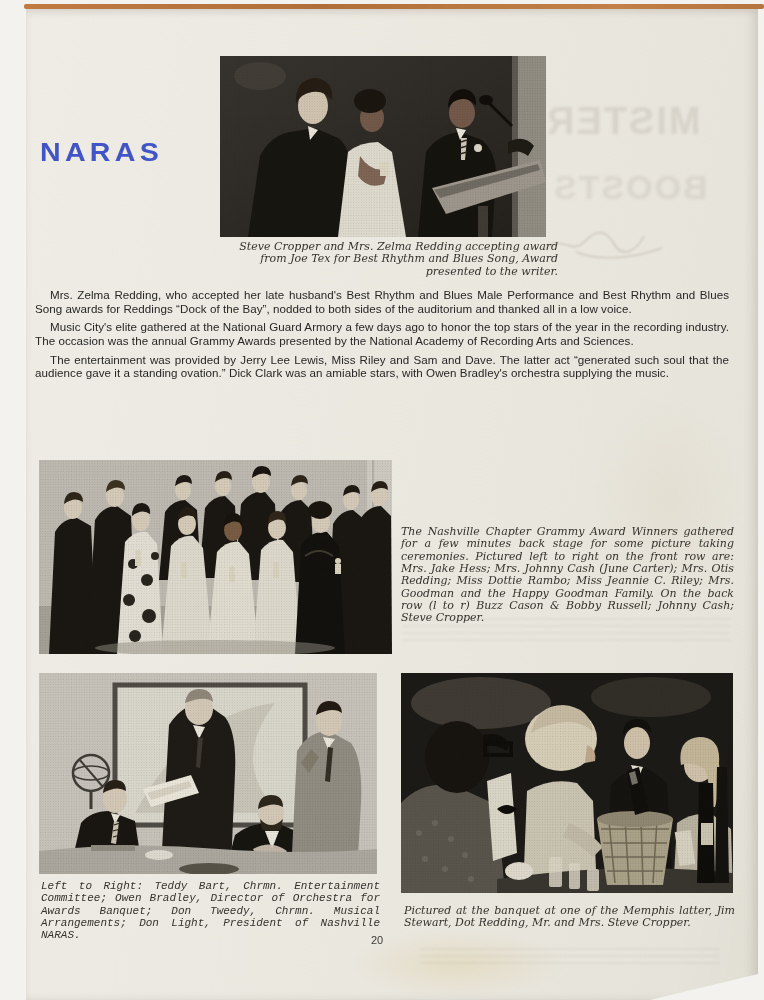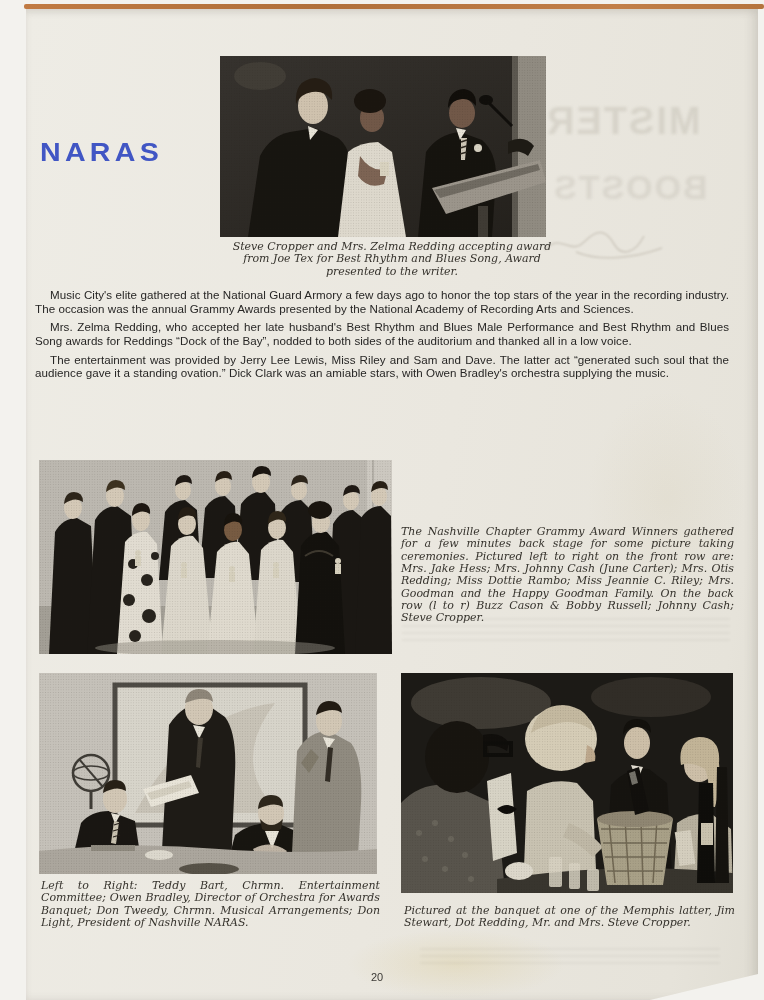--- a/index.html
+++ b/index.html
@@ -28,21 +28,21 @@
         background-image:radial-gradient(rgba(35,30,25,.15) .6px,transparent .7px);
         background-size:2.6px 2.6px;pointer-events:none;}
   
   .caption{position:absolute;font-family:"DejaVu Serif","Liberation Serif",serif;font-style:italic;
            font-size:11px;line-height:1.12;color:#35322c;text-align:justify;}
   
   #article{position:absolute;left:35px;top:288px;width:694px;color:#272625;
            font-size:11.6px;line-height:1.18;text-align:justify;letter-spacing:.05px;}
   #article p{margin:0 0 5px 0;text-indent:15px;}
   #pagenum{position:absolute;left:0;top:934px;width:754px;text-align:center;
-           font-size:11px;color:#3c3a36;margin-top:37px;}
+           font-size:11px;color:#3c3a36;}
 </style>
 </head>
 <body>
 
 <div id="frame">
   <div id="edge-orange"></div>
 
   <div id="page">
 
     <div class="stain" style="left:320px;top:920px;width:220px;height:70px;background:radial-gradient(ellipse at center,rgba(205,180,95,.20),transparent 70%);"></div>
@@ -94,25 +94,25 @@
       <polygon points="212,132 320,104 326,126 226,158" fill="#9a948a"></polygon>
       <polygon points="214,134 318,108 320,114 220,142" fill="#6e6960"></polygon>
       <rect x="258" y="150" width="10" height="31" fill="#3c3831"></rect>
       <line x1="268" y1="46" x2="292" y2="70" stroke="#0c0a07" stroke-width="3"></line>
       <ellipse cx="266" cy="44" rx="7" ry="5" fill="#0c0a07"></ellipse>
       <path d="M288 86 q16 -8 26 4 l-6 10 q-10 -8 -20 -2 Z" fill="#1b1812"></path>
       <ellipse cx="40" cy="20" rx="26" ry="14" fill="#3e3a33"></ellipse>
     </svg>
   </div>
 
-  <div class="caption" style="left:226px;top:241px;width:332px;text-align:center;">Steve Cropper and Mrs. Zelma Redding accepting award from Joe Tex for Best Rhythm and Blues Song, Award presented to the writer.</div>
+  <div class="caption" style="left:226px;top:241px;width:332px;text-align:right;">Steve Cropper and Mrs. Zelma Redding accepting award from Joe Tex for Best Rhythm and Blues Song, Award presented to the writer.</div>
 
   <div id="article">
+    <p>Mrs. Zelma Redding, who accepted her late husband's Best Rhythm and Blues Male Performance and Best Rhythm and Blues Song awards for Reddings “Dock of the Bay”, nodded to both sides of the auditorium and thanked all in a low voice.</p>
     <p>Music City's elite gathered at the National Guard Armory a few days ago to honor the top stars of the year in the recording industry. The occasion was the annual Grammy Awards presented by the National Academy of Recording Arts and Sciences.</p>
-    <p>Mrs. Zelma Redding, who accepted her late husband's Best Rhythm and Blues Male Performance and Best Rhythm and Blues Song awards for Reddings “Dock of the Bay”, nodded to both sides of the auditorium and thanked all in a low voice.</p>
     <p>The entertainment was provided by Jerry Lee Lewis, Miss Riley and Sam and Dave. The latter act “generated such soul that the audience gave it a standing ovation.” Dick Clark was an amiable stars, with Owen Bradley's orchestra supplying the music.</p>
   </div>
 
   <div class="photo" style="left:39px;top:460px;width:353px;height:194px;">
     <svg width="353" height="194" viewBox="0 0 353 194">
       <rect width="353" height="194" fill="#bcb8b0"></rect>
       <rect y="146" width="353" height="48" fill="#a29e95"></rect>
       <rect x="328" width="25" height="194" fill="#ccc8c0"></rect>
       <line x1="334" y1="0" x2="334" y2="194" stroke="#b3afa7" stroke-width="2"></line>
 
@@ -232,21 +232,21 @@
       <path d="M284 64 l12 2 l-7 10 Z" fill="#e9e5d9"></path>
       <path d="M289 74 l5 1 l-3 34 l-5 -1 Z" fill="#2f2a22"></path>
 
       <path d="M0 201 L0 178 Q90 168 180 176 Q270 182 338 176 L338 201 Z" fill="#aba69c"></path>
       <ellipse cx="120" cy="182" rx="14" ry="5" fill="#ddd9cd"></ellipse>
       <rect x="52" y="172" width="44" height="6" fill="#8e897e"></rect>
       <ellipse cx="170" cy="196" rx="30" ry="6" fill="#555046"></ellipse>
     </svg>
   </div>
 
-  <div class="caption" style="left:41px;top:880px;width:339px;">Left to Right: Teddy Bart, Chrmn. Entertainment Committee; Owen Bradley, Director of Orchestra for Awards Banquet; Don Tweedy, Chrmn. Musical Arrangements; Don Light, President of Nashville NARAS.</div>
+  <div class="caption" style="left:41px;top:880px;width:339px;font-family:Liberation Mono, monospace;">Left to Right: Teddy Bart, Chrmn. Entertainment Committee; Owen Bradley, Director of Orchestra for Awards Banquet; Don Tweedy, Chrmn. Musical Arrangements; Don Light, President of Nashville NARAS.</div>
 
   <div class="photo" style="left:401px;top:673px;width:332px;height:220px;">
     <svg width="332" height="220" viewBox="0 0 332 220">
       <rect width="332" height="220" fill="#191713"></rect>
       <ellipse cx="80" cy="30" rx="70" ry="26" fill="#3c3831"></ellipse>
       <ellipse cx="250" cy="24" rx="60" ry="20" fill="#2e2a24"></ellipse>
 
       <path d="M0 220 L0 130 Q20 108 52 112 L96 132 L104 220 Z" fill="#56524a"></path>
       <g fill="#6a665c" opacity=".8">
           <circle cx="18" cy="160" r="3"></circle>

